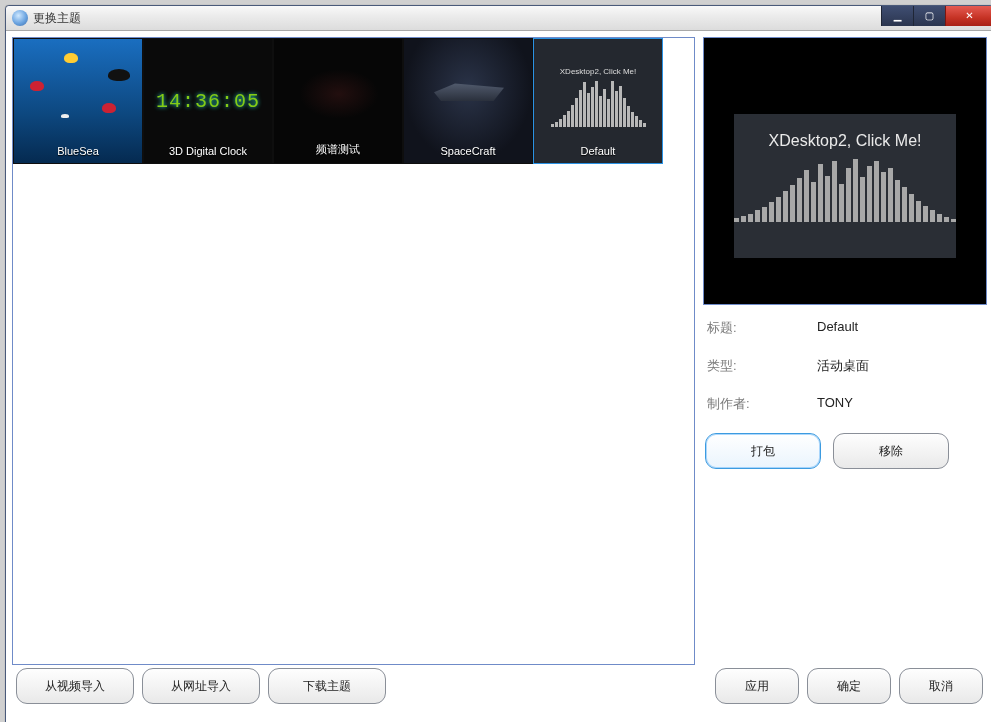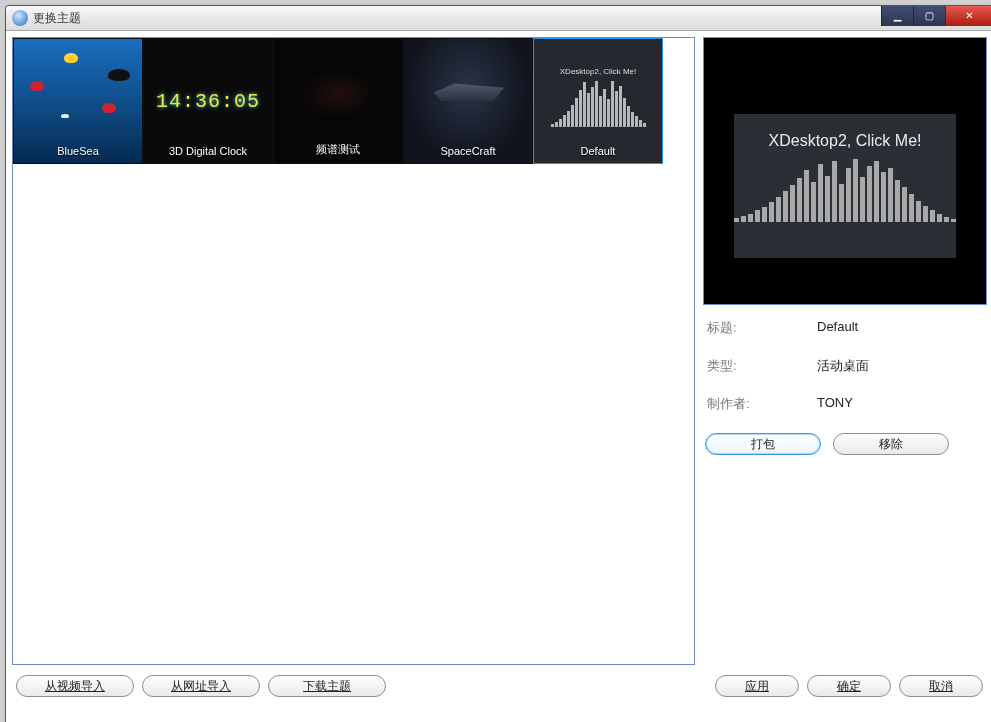--- a/index.html
+++ b/index.html
@@ -26,21 +26,21 @@
 .tile.selected { outline: 3px solid #2a92e4; outline-offset: -3px; background: #2a2f38; }
 .tile .thumb { width: 100%; height: 100%; position: relative; }
 .tile .caption { position: absolute; bottom: 6px; left: 0; right: 0; text-align: center; color: #fff; font-size: 11px; text-shadow: 0 1px 1px #000; }
 
 
 .thumb.bluesea { background: linear-gradient(to bottom,#1a6ec0 0%,#0d4880 60%,#052a50 100%); }
 .thumb.bluesea::before { content:""; position:absolute; left:50px; top:14px; width:14px; height:10px; background:#ffcc33; border-radius:50% 50% 40% 40%; box-shadow: -34px 28px 0 0 #c23, 38px 50px 0 0 #c23, -6px 58px 0 -3px #eee; }
 .thumb.bluesea::after { content:""; position:absolute; right:12px; top:30px; width:22px; height:12px; background:#111; border-radius:50% 50% 40% 40%; }
 
 .thumb.clock { background:#0a0a0a; display:flex; align-items:center; justify-content:center; }
-.thumb.clock .seg { font-family:"Courier New",monospace; font-size:20px; color:#fde047; text-shadow:0 0 4px #2be0c8; letter-spacing:1px; }
+.thumb.clock .seg { font-family:"Courier New",monospace; font-size:20px; color:#84cc16; text-shadow:0 0 4px #2be0c8; letter-spacing:1px; }
 
 .thumb.spacecraft { background: radial-gradient(ellipse at 50% 40%, #2a3348 0%, #10131c 70%); }
 .thumb.spacecraft::before { content:""; position:absolute; left:30px; top:40px; width:70px; height:22px; background:linear-gradient(to bottom,#5a6478,#2a303c); clip-path: polygon(0 60%, 30% 20%, 100% 40%, 85% 100%, 10% 100%); }
 
 .thumb.spectrum { background:#060606; }
 .thumb.spectrum::before { content:""; position:absolute; left:25px; top:30px; width:80px; height:50px; background: radial-gradient(ellipse at 50% 50%, rgba(120,40,40,.25) 0%, transparent 70%); border-radius:50%; }
 
 .thumb.default { background:#24282f; }
 .thumb.default .eq-wrap { position:absolute; left:10px; right:10px; top:40px; bottom:36px; display:flex; align-items:flex-end; justify-content:center; gap:1px; }
 .thumb.default .eq-wrap span { width:3px; background:#b8b8b8; display:inline-block; }
@@ -53,28 +53,28 @@
 .preview-inner .big-label { color:#eaeaea; font-size:16px; margin-bottom:8px; }
 .preview-inner .eq { display:flex; align-items:flex-end; gap:2px; height:64px; }
 .preview-inner .eq span { width:5px; background:#a8a8a8; display:inline-block; }
 
 .meta { padding: 14px 2px 0 4px; font-size: 13px; }
 .meta-row { display:flex; margin-bottom: 20px; }
 .meta-row .label { width:110px; color:#7a7a7a; }
 .meta-row .value { color:#222; }
 
 .side-actions { display:flex; gap:12px; padding: 0 2px; }
-.btn { height:22px; min-width:84px; padding:0 10px; font-size:12px; background:linear-gradient(to bottom,#fefefe,#e9e9e9); border:1px solid #8a8f98; border-radius:11px; cursor:pointer; display:flex; align-items:center; justify-content:center; color:#222; }
+.btn { height:36px; min-width:84px; padding:0 10px; font-size:12px; background:linear-gradient(to bottom,#fefefe,#e9e9e9); border:1px solid #8a8f98; border-radius:11px; cursor:pointer; display:flex; align-items:center; justify-content:center; color:#222; }
 .btn.primary { border:1px solid #3c9be0; box-shadow: inset 0 0 0 1px rgba(120,190,250,.6); background:linear-gradient(to bottom,#fff,#eaf4fd); }
 .btn.wide { width:116px; }
 
 
 .footer { height: 42px; display:flex; align-items:center; padding: 0 10px; gap:8px; }
 .footer .spacer { flex:1; }
-.footer .btn { width:118px;text-decoration:underline; }
+.footer .btn { width:118px; }
 .footer .btn.small { width:80px; }
 
 </style>
 </head>
 <body>
 
 <div class="window">
 
   <div class="titlebar">
     <span class="app-icon"></span>

